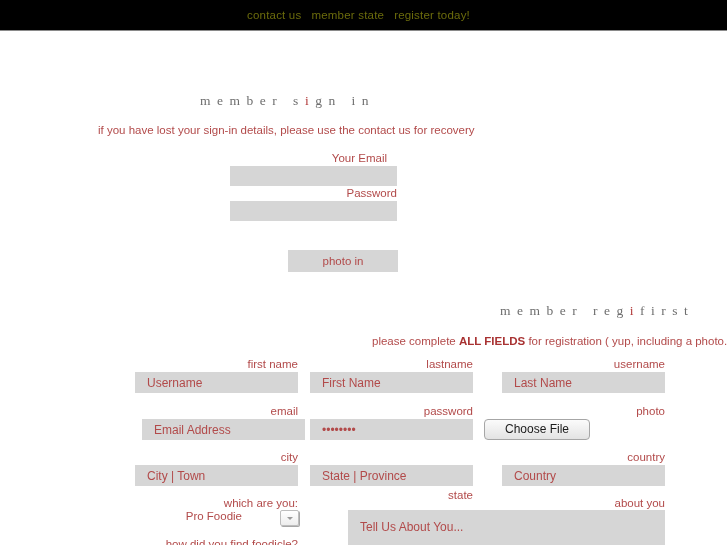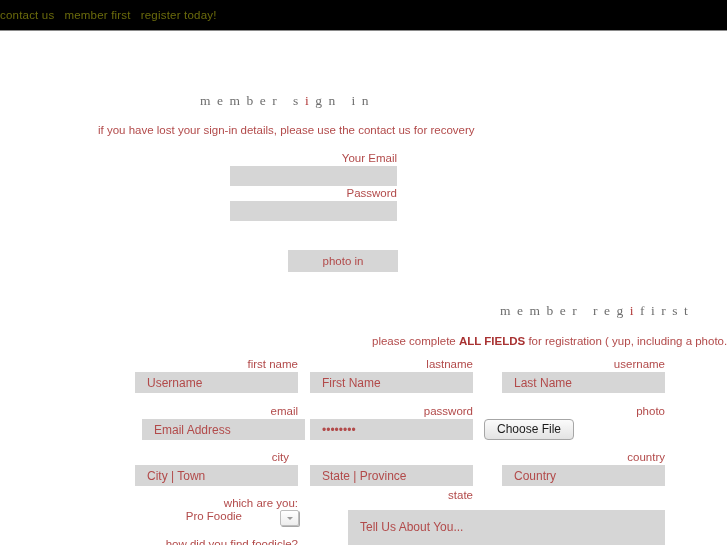--- a/index.html
+++ b/index.html
@@ -14,21 +14,21 @@
     position: relative;
   }
 
   
   .topbar {
     height: 31px;
     background: #000000;
     border-bottom: 1px solid #8a8a8a;
     display: flex;
     align-items: center;
-    justify-content: flex-start;
+    justify-content: center;
     padding-right: 10px;
   }
   .topbar-links {
     display: flex;
     gap: 10px;
     align-items: center;
   }
   .topbar-link {
     color: #6b6b0c;
     font-size: 11.5px;
@@ -100,21 +100,21 @@
   
   .filebtn {
     position: absolute;
     background: linear-gradient(#fbfbfb, #e3e3e3);
     border: 1px solid #a6a6a6;
     border-radius: 4px;
     font-family: "Liberation Sans", sans-serif;
     font-size: 12px;
     color: #1b1b1b;
     cursor: pointer;
-    padding: 0 12px;
+    padding: 0 20px;
     height: 21px;
     line-height: 19px;
     text-align: center;
   }
 
   
   .minisel {
     position: absolute;
     width: 19px;
     height: 16px;
@@ -149,34 +149,34 @@
     padding: 10px 12px;
   }
   .ta::placeholder { color: #b24a4a; opacity: 1; }
 </style>
 </head>
 <body>
 
 <div class="topbar">
   <div class="topbar-links">
     <a class="topbar-link" href="#">contact us</a>
-    <a class="topbar-link" href="#">member first</a>
+    <a class="topbar-link" href="#">member state</a>
     <a class="topbar-link" href="#">register today!</a>
   </div>
 </div>
 
 <div class="canvas">
 
   <div class="heading" style="left:200px; top:62px;">
     <span>member s</span><span class="hl">i</span><span>gn in</span>
   </div>
 
   <div class="redline" style="left:98px; top:93px;">if you have lost your sign-in details, please use the contact us for recovery</div>
 
-  <div class="field-label" style="left:250px; top:121px; width:147px;">Your Email</div>
+  <div class="field-label" style="left:240px; top:121px; width:147px;">Your Email</div>
   <input class="txtinput" type="text" style="left: 230px; top: 135px; width: 167px; height: 20px;" placeholder="">
 
   <div class="field-label" style="left:250px; top:156px; width:147px;">Password</div>
   <input class="txtinput" type="password" style="left: 230px; top: 170px; width: 167px; height: 20px;" placeholder="">
 
   <button class="signin-btn" style="left:288px; top:219px; width:110px; height:22px;">photo in</button>
 
   <div class="heading" style="left:500px; top:272px;">
     <span>member reg</span><span class="hl">i</span><span>first</span>
   </div>
@@ -196,30 +196,31 @@
 
   <div class="field-label" style="left:135px; top:374px; width:163px;">email</div>
   <input class="txtinput" type="text" style="left: 142px; top: 388px; width: 163px; height: 21px;" placeholder="Email Address">
 
   <div class="field-label" style="left:310px; top:374px; width:163px;">password</div>
   <input class="txtinput" type="password" style="left: 310px; top: 388px; width: 163px; height: 21px;" value="........">
 
   <div class="field-label" style="left:502px; top:374px; width:163px;">photo</div>
   <button class="filebtn" style="left:484px; top:388px;">Choose File</button>
 
-  <div class="field-label" style="left:126px; top:420px; width:163px;">city</div>
+  <div class="field-label" style="left:135px; top:420px; width:163px;">city</div>
   <input class="txtinput" type="text" style="left: 135px; top: 434px; width: 163px; height: 21px;" placeholder="City | Town">
 
   <div class="field-label" style="left:310px; top:420px; width:163px;margin-top:38px;">state</div>
   <input class="txtinput" type="text" style="left: 310px; top: 434px; width: 163px; height: 21px;" placeholder="State | Province">
 
   <div class="field-label" style="left:502px; top:420px; width:163px;">country</div>
   <input class="txtinput" type="text" style="left: 502px; top: 434px; width: 163px; height: 21px;" placeholder="Country">
 
   <div class="field-label" style="left:135px; top:466px; width:163px;">which are you:</div>
   <div class="field-label" style="left:135px; top:479px; width:107px;">Pro Foodie</div>
   <div class="minisel" style="left:280px; top:479px;"></div>
 
   <div class="field-label" style="left:135px; top:507px; width:163px;">how did you find foodicle?</div>
 
+  <div class="field-label" style="left:500px; top:466px; width:165px;">about you</div>
   <textarea class="ta" style="left: 348px; top: 479px; width: 317px; height: 52px;" placeholder="Tell Us About You..."></textarea>
 
 </div>
 
 </body></html>

